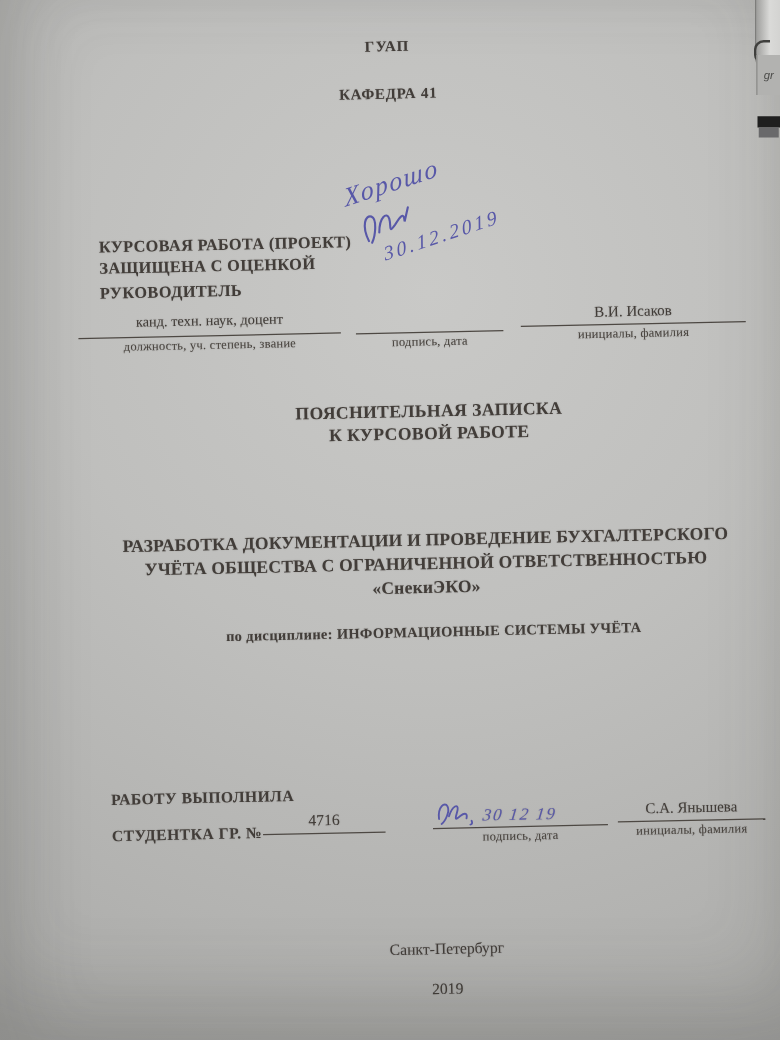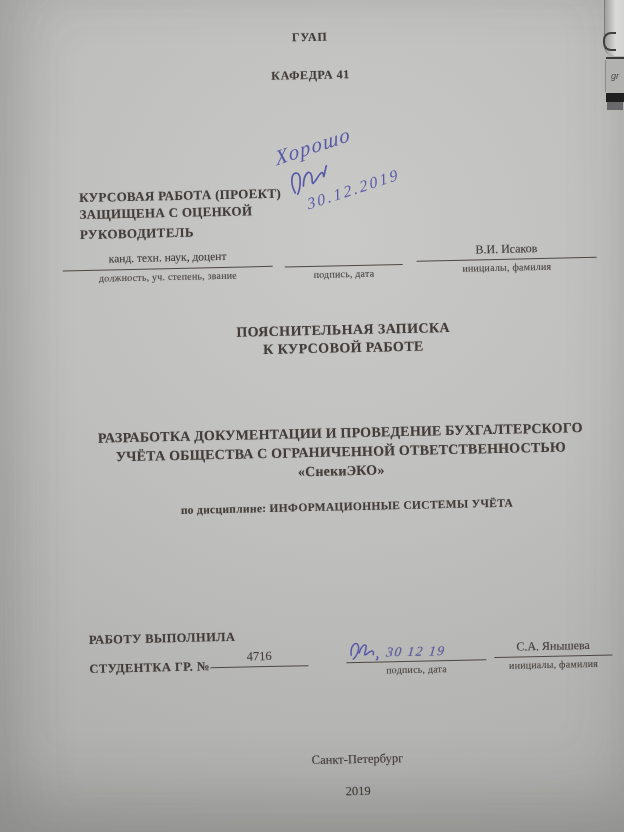--- a/index.html
+++ b/index.html
@@ -27,21 +27,21 @@
   .hw-small{font-size:13.5px;letter-spacing:1.5px;transform:skewX(-8deg);white-space:nowrap;}
   .scribble{display:block;}
   
   .edge{position:absolute;top:0;right:0;width:24px;height:114px;z-index:6;}
   .edge-top{position:absolute;top:-6px;right:-5px;width:24px;height:62px;
     background:linear-gradient(90deg,#9e9e9c,#dadad8 45%,#cfcfcd);
     border-radius:0 0 0 10px;border-left:1px solid #7d7d7b;}
   .edge-arc{position:absolute;top:32px;right:8px;width:11px;height:15px;
     border:2.6px solid #3f3f3d;border-right:none;border-radius:8px 0 0 8px;}
   .edge-sep{position:absolute;top:57px;right:0;width:18px;height:2px;background:#3a3a38;}
-  .edge-mid{position:absolute;top:60px;right:0;width:18px;height:32px;background:#b2b2b0;
+  .edge-mid{position:absolute;top:44px;right:0;width:18px;height:32px;background:#b2b2b0;
     border-left:1px solid #8a8a88;color:#4a4a48;font-size:9px;font-style:italic;
     font-family:"Liberation Sans", sans-serif;display:flex;align-items:center;justify-content:center;}
   .edge-bar{position:absolute;top:93px;right:0;width:18px;height:9px;background:#1f1f1f;}
   .edge-bar2{position:absolute;top:102px;right:1px;width:16px;height:8px;background:#69696b;}
 </style>
 </head>
 <body>
 
 <div class="photo">
 

